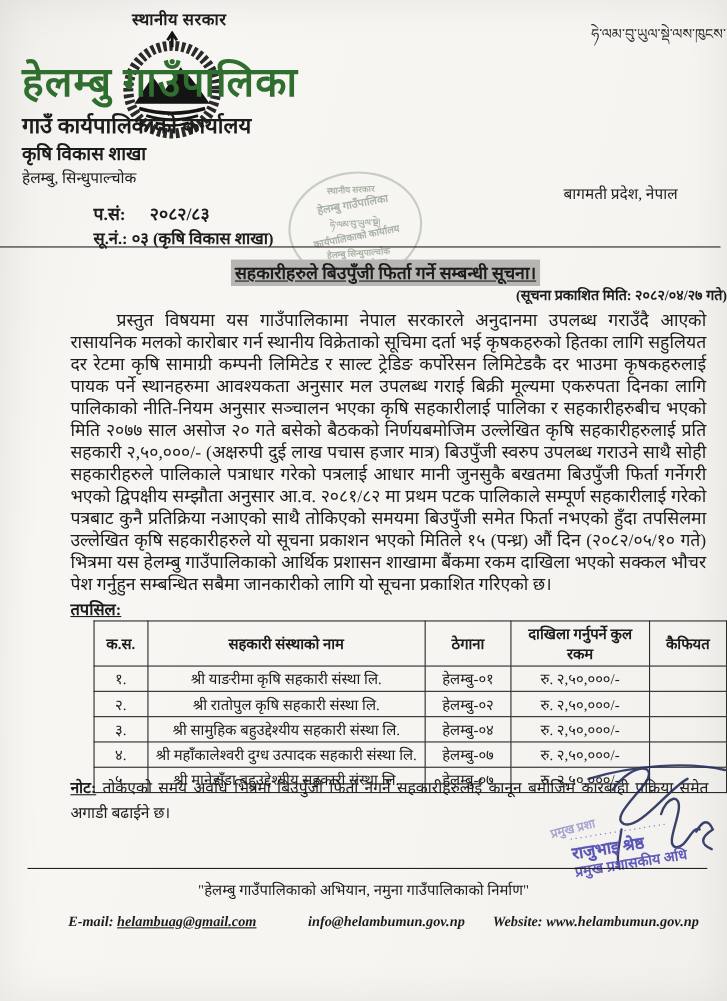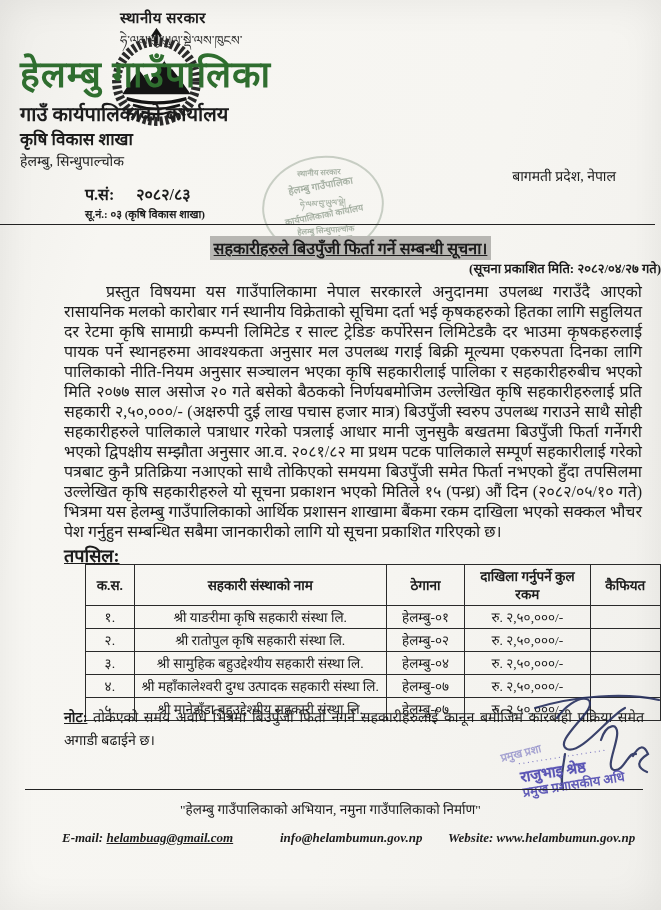--- a/index.html
+++ b/index.html
@@ -4,52 +4,52 @@
 <style>
   html,body{margin:0;padding:0;}
   body{background:#d8d7d3;font-family:"Liberation Serif","DejaVu Serif",serif;}
   .page{
     position:relative;width:661px;height:910px;margin:0 auto;
     background:linear-gradient(105deg,#efeeea 0%,#f7f6f2 18%,#f6f5f1 60%,#f1f0ec 100%);
     box-shadow:inset 0 0 40px rgba(0,0,0,.07);
     overflow:hidden;color:#1c1c1c;
   }
   .hdr-local{position:absolute;top:7px;left:120px;width:540px;font-size:15px;font-weight:600;letter-spacing:.5px;}
-  .hdr-tibetan{position:absolute;top:26px;left:120px;width:540px;font-size:13px;color:#2a2a2a;}
+  .hdr-tibetan{position:absolute;top:16px;left:120px;width:540px;font-size:13px;color:#2a2a2a;text-align:right;}
   .hdr-muni{position:absolute;top:47px;left:20px;width:620px;font-size:37px;font-weight:bold;color:#2f6e2f;letter-spacing:1px;}
   .hdr-office{position:absolute;top:100px;left:20px;width:620px;font-size:20px;font-weight:bold;}
   .hdr-dept{position:absolute;top:127px;left:20px;width:620px;font-size:17px;font-weight:bold;}
   .hdr-loc{position:absolute;top:151px;left:20px;width:620px;font-size:14px;}
   .hdr-prov{position:absolute;top:166px;right:45px;font-size:14px;text-align:center;}
   .logo{position:absolute;left:103px;top:28px;width:107px;height:107px;}
   
   .hstamp{position:absolute;left:262px;top:156px;width:118px;height:96px;
     border:2px solid rgba(70,95,70,.35);border-radius:50%;
     transform:rotate(-7deg);opacity:.75;pointer-events:none;}
   .hstamp span{position:absolute;width:100%;text-align:center;color:rgba(60,85,60,.55);font-weight:bold;}
   .hs1{top:8px;font-size:8px;transform:rotate(4deg);}
   .hs2{top:20px;font-size:10px;transform:rotate(-3deg);}
   .hs3{top:36px;font-size:8px;transform:rotate(3deg);}
   .hs4{top:50px;font-size:9px;transform:rotate(-4deg);}
   .hs5{top:66px;font-size:8px;transform:rotate(3deg);}
   .hs6{top:78px;font-size:7px;}
   
   .refno{position:absolute;left:85px;top:183px;font-size:16px;font-weight:bold;}
-  .sucno{position:absolute;left:85px;top:206px;font-size:11px;font-weight:bold;}
+  .sucno{position:absolute;left:85px;top:206px;font-size:15px;font-weight:bold;}
   .rule1{position:absolute;left:0;top:224px;width:655px;border-top:1.6px solid #222;}
   
   .ntitle-wrap{position:absolute;left:0;top:236px;width:100%;text-align:center;}
   .ntitle{display:inline-block;background:#b7b6b2;font-size:16px;font-weight:bold;
     text-decoration:underline;padding:1px 4px;margin-left:40px;}
   .ndate{position:absolute;left:0;top:259px;width:100%;text-align:right;font-size:13px;font-weight:bold;}
   
   .body-par{position:absolute;left:64px;top:282px;width:578px;font-size:16px;
     line-height:20px;text-align:justify;text-indent:42px;}
   
-  .tapasil{position:absolute;left:64px;top:543px;font-size:18px;font-weight:bold;text-decoration:underline;}
+  .tapasil{position:absolute;left:64px;top:543px;font-size:15px;font-weight:bold;text-decoration:underline;}
   table.coop{position:absolute;left:85px;top:564px;border-collapse:collapse;font-size:13.5px;}
   table.coop th,table.coop td{border:1.4px solid #2a2a2a;padding:2px 4px;text-align:center;}
   table.coop th{font-weight:bold;font-size:13.5px;}
   .c-sn{width:40px;} .c-name{width:248px;} .c-addr{width:70px;font-family:Liberation Mono, monospace;} .c-amt{width:118px;} .c-rem{width:62px;}
   
   .note{position:absolute;left:64px;top:706px;width:580px;font-size:14.2px;line-height:23px;text-align:justify;}
   .note .nlab{font-weight:bold;text-decoration:underline;}
   
   .sig-svg{position:absolute;left:505px;top:688px;}
   .ostamp{position:absolute;left:519px;top:736px;width:220px;transform:rotate(-9deg);

